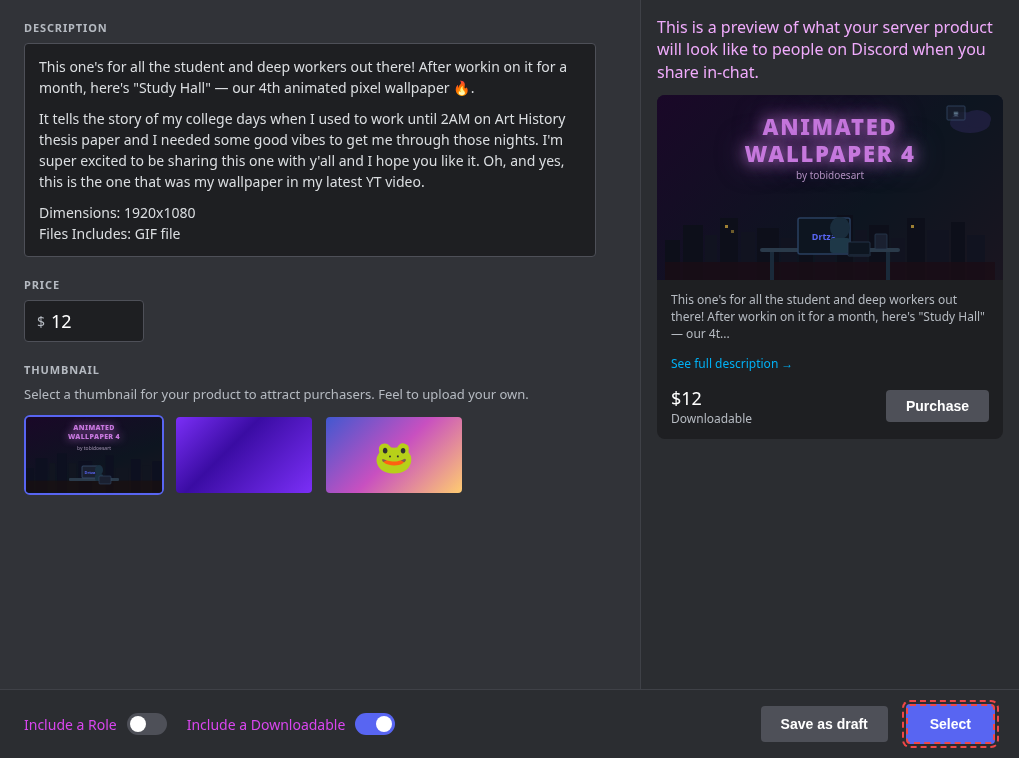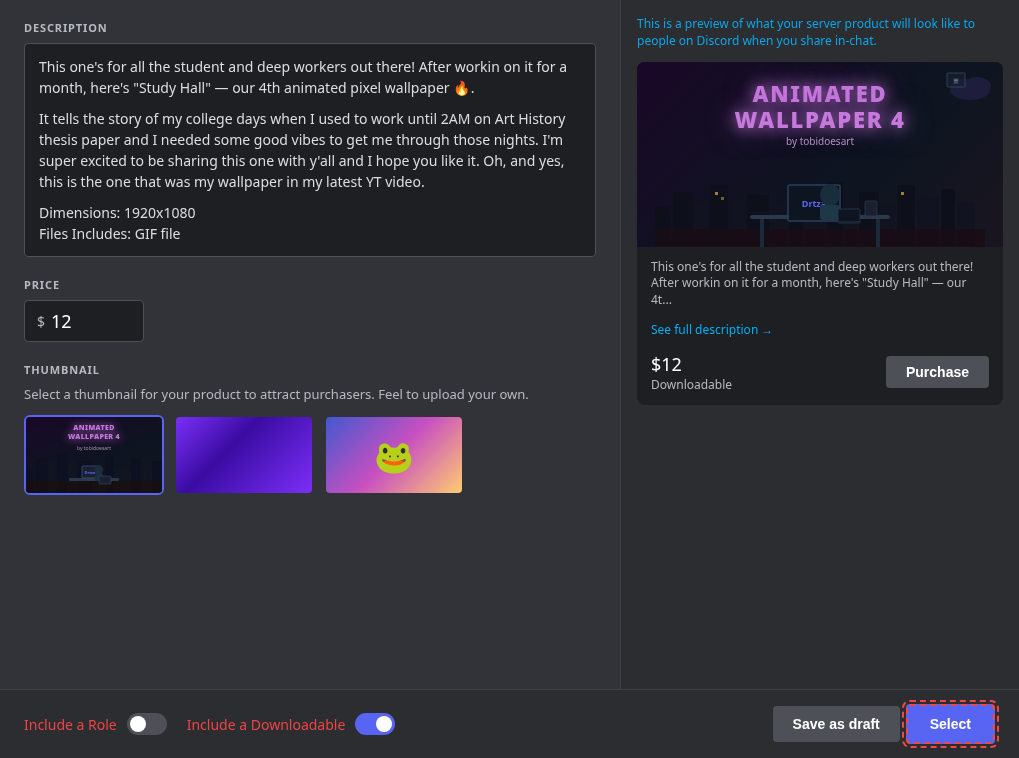--- a/index.html
+++ b/index.html
@@ -60,20 +60,21 @@
       height: 32px;
       display: flex;
       align-items: center;
       justify-content: center;
       border-radius: 4px;
     }
     .modal-body {
       display: flex;
       flex: 1;
       overflow: hidden;
+      gap: 20px;
     }
     .left-panel {
       flex: 0 0 620px;
       padding: 20px 24px;
       overflow-y: auto;
     }
     .right-panel {
       flex: 1;
       padding: 16px;
       background: #2b2d31;
@@ -163,22 +164,22 @@
     
     .preview-label {
       font-size: 11px;
       font-weight: 700;
       letter-spacing: 0.08em;
       color: #b5bac1;
       text-transform: uppercase;
       margin-bottom: 6px;
     }
     .preview-desc {
-      font-size: 12px;
-      color: #0ea5e9;
+      font-size: 16px;
+      color: #f0abfc;
       margin-bottom: 12px;
       line-height: 1.4;
     }
     .product-card {
       background: #1e1f22;
       border-radius: 8px;
       overflow: hidden;
     }
     .product-image {
       width: 100%;
@@ -259,21 +260,21 @@
       align-items: center;
       gap: 20px;
     }
     .toggle-group {
       display: flex;
       align-items: center;
       gap: 10px;
     }
     .toggle-label {
       font-size: 14px;
-      color: #ef4444;
+      color: #d946ef;
     }
     .toggle {
       width: 40px;
       height: 22px;
       border-radius: 11px;
       position: relative;
       cursor: pointer;
     }
     .toggle.off {
       background: #4e5058;
@@ -288,21 +289,21 @@
       height: 16px;
       background: #fff;
       border-radius: 50%;
       transition: left 0.2s;
     }
     .toggle.off .toggle-knob { left: 3px; }
     .toggle.on .toggle-knob { left: 21px; }
     .footer-right {
       display: flex;
       align-items: center;
-      gap: 6px;
+      gap: 18px;
     }
     .draft-btn {
       background: #4e5058;
       color: #fff;
       border: none;
       border-radius: 4px;
       padding: 10px 20px;
       font-size: 14px;
       font-weight: 600;
       cursor: pointer;

